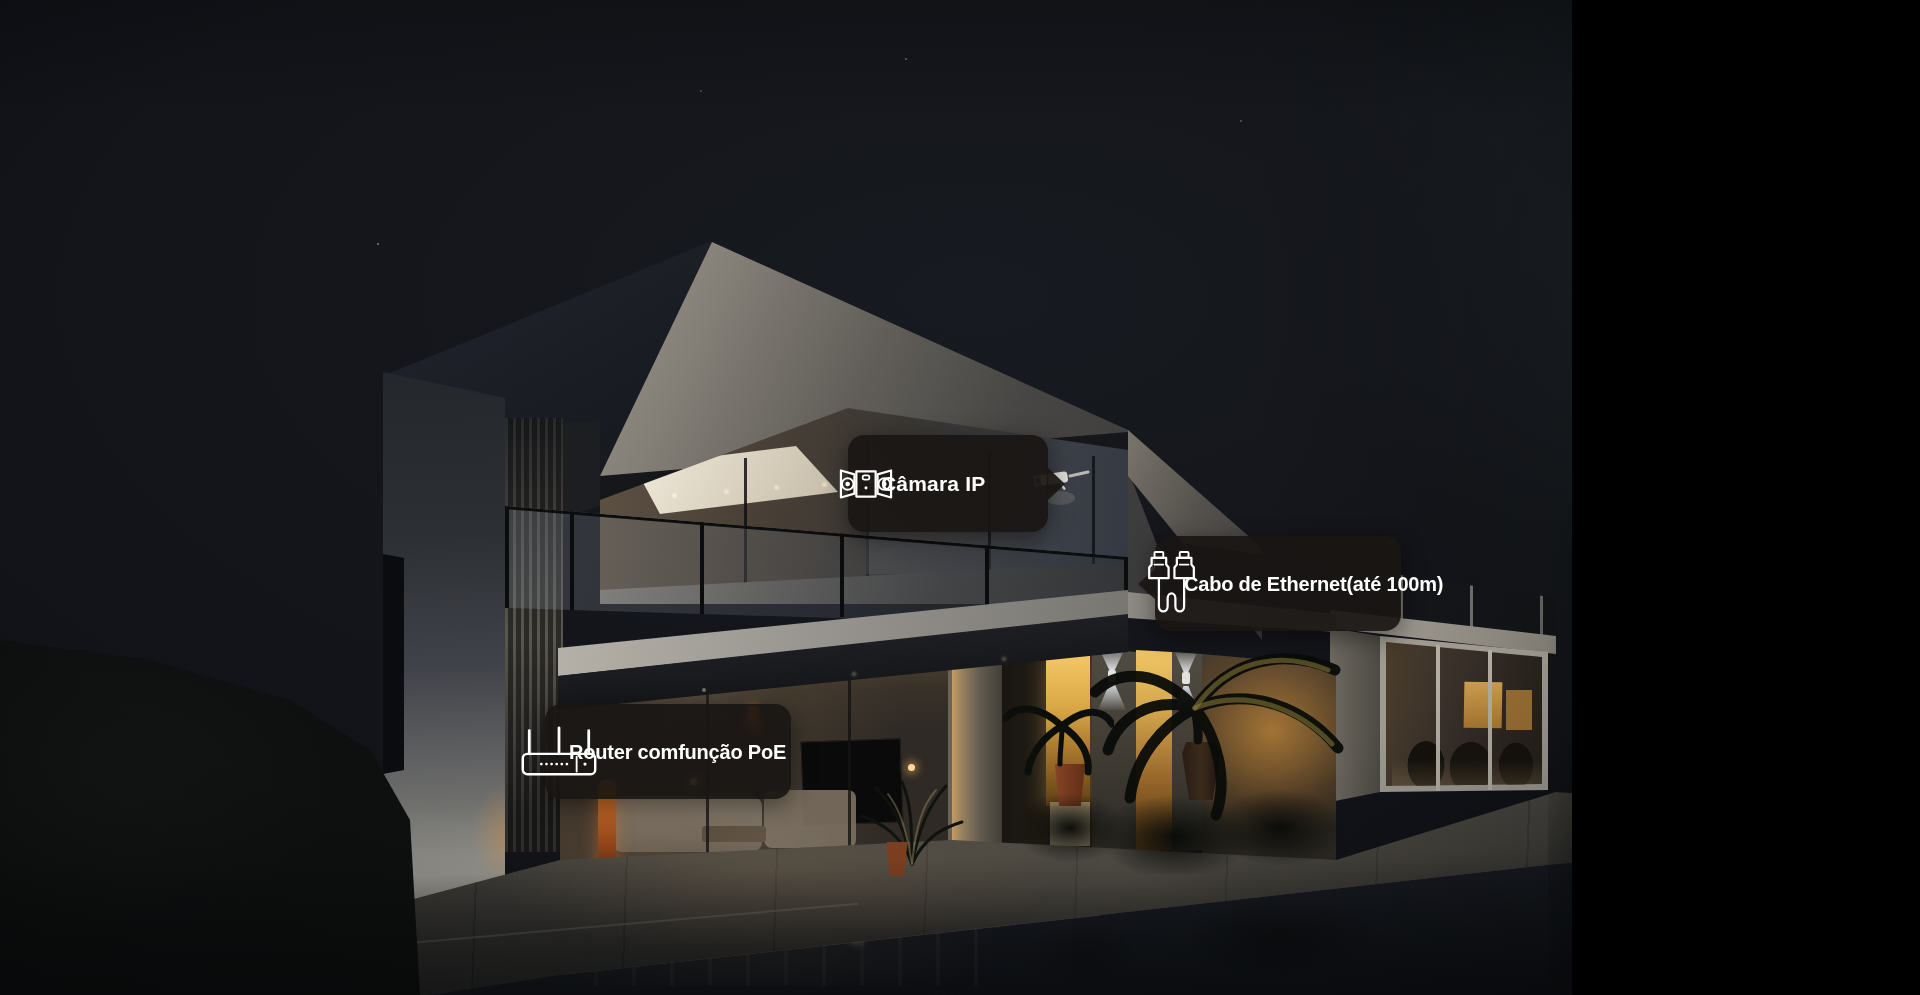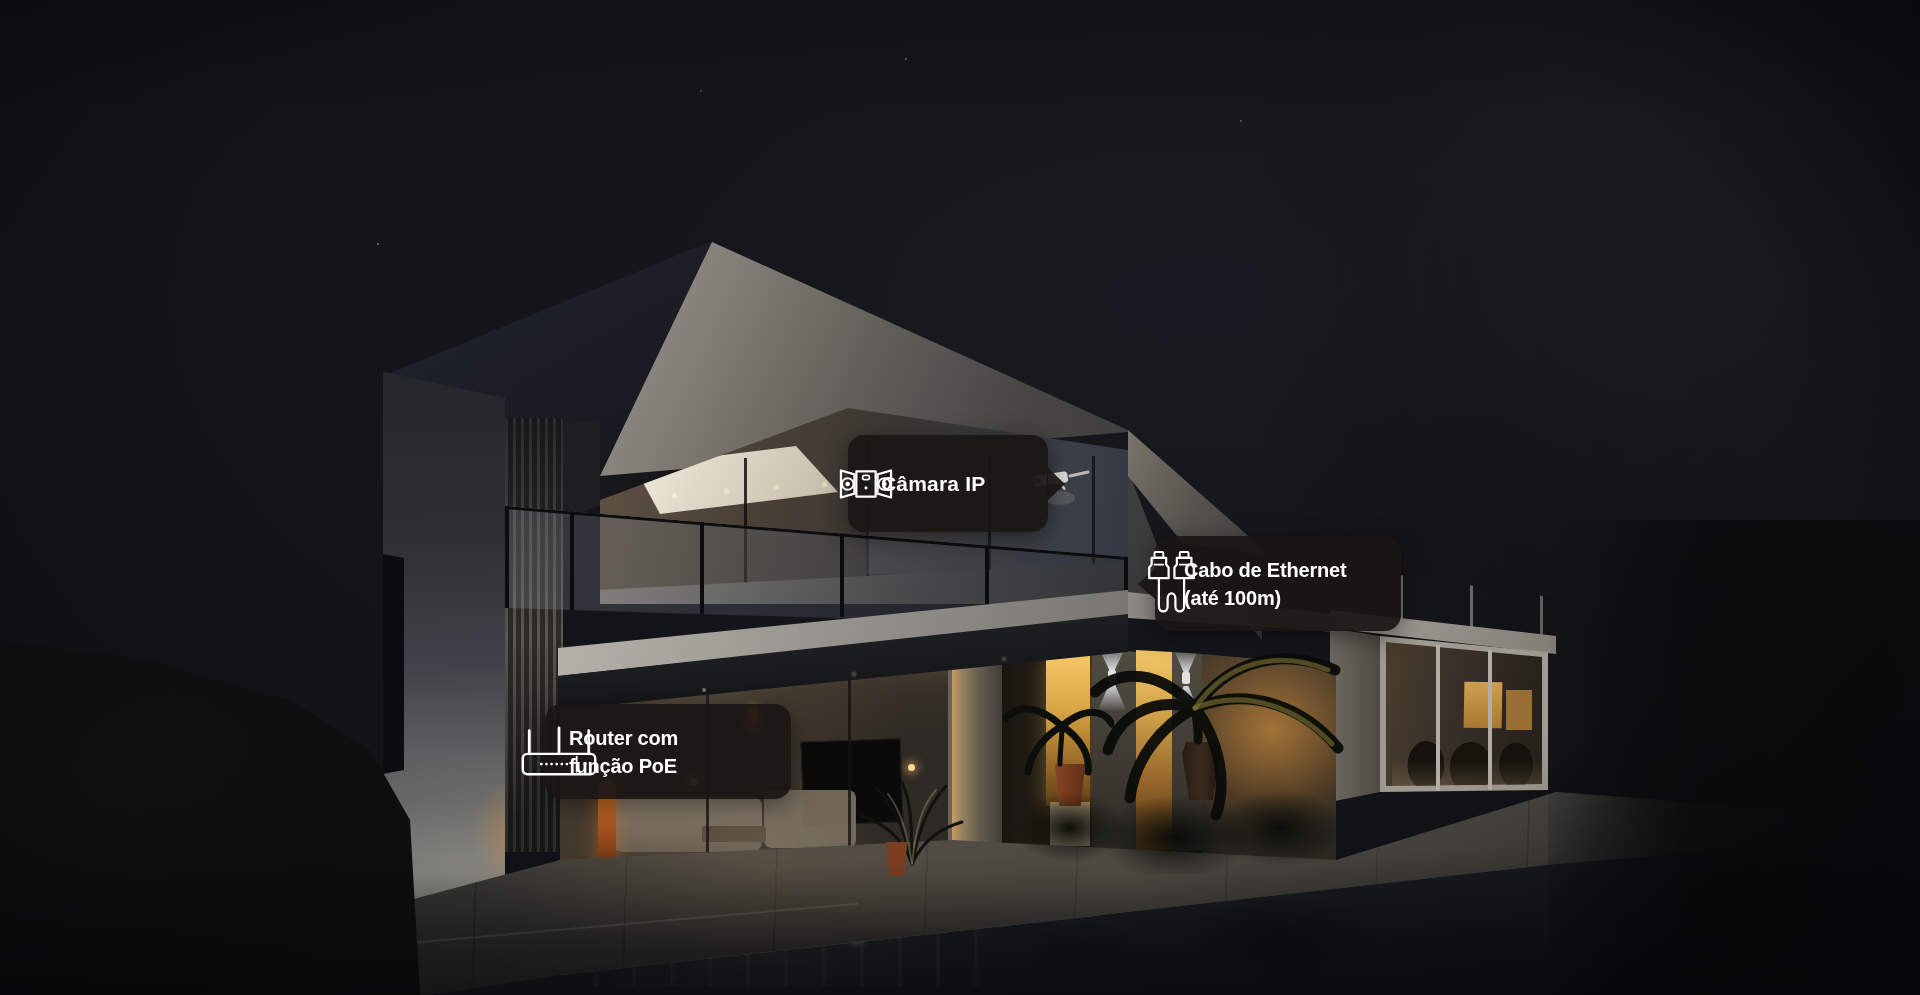--- a/index.html
+++ b/index.html
@@ -1,16 +1,16 @@
 <!DOCTYPE html>
 <html><head>
 <meta charset="utf-8">
 <style>
   html,body{margin:0;padding:0;background:#000;}
-  #stage{position:relative;width:1920px;height:995px;overflow:hidden;background:#0e1014;
+  #stage{position:relative;width:1572px;height:995px;overflow:hidden;background:#0e1014;
          font-family:"Liberation Sans",sans-serif;}
   #stage *{position:absolute;box-sizing:border-box;}
 
   
   .sky{inset:0;background:
     radial-gradient(1400px 700px at 62% 30%, #171a20 0%, #14161b 45%, #101218 100%);}
   .stars{left:377px;top:243px;width:2px;height:2px;border-radius:50%;
     background:rgba(220,225,235,.5);
     box-shadow:528px -185px 0 rgba(215,220,230,.45),
                863px -123px 0 rgba(215,220,230,.35),
@@ -244,21 +244,21 @@
     radial-gradient(300px 260px at 260px 170px, rgba(10,12,12,.95), rgba(10,12,12,.4) 60%, transparent 80%),
     radial-gradient(320px 280px at 200px 380px, rgba(8,10,10,.95), transparent 80%),
     linear-gradient(90deg, transparent, rgba(9,11,12,.8) 40%, #0a0c0d 75%);}
   .vignette{inset:0;pointer-events:none;background:
     radial-gradient(1500px 850px at 50% 40%, transparent 55%, rgba(4,5,7,.5) 100%),
     linear-gradient(180deg, rgba(3,4,5,.2), transparent 12%, transparent 86%, rgba(3,4,5,.35));}
 
   
   .callout{display:flex;align-items:center;background:rgba(25,22,19,.93);border-radius:16px;
     box-shadow:0 6px 24px rgba(0,0,0,.45);color:#fff;}
-  .callout .lines{position:static;display:flex;flex-direction:column;white-space:nowrap;
+  .callout .lines{position:static;display:flex;white-space:nowrap;
     font-weight:700;letter-spacing:-.2px;}
   .callout .one-line{position:static;white-space:nowrap;font-weight:700;letter-spacing:.2px;}
   .callout .icon{position:static;flex:none;display:flex;align-items:center;justify-content:center;}
   .callout svg{position:static;display:block;}
   .co-camera{left:848px;top:435px;width:200px;height:97px;padding-left:18px;}
   .co-camera .one-line{font-size:21px;margin-left:15px;}
   .co-ethernet{left:1155px;top:536px;width:246px;height:95px;padding-left:17px;}
   .co-ethernet .lines{font-size:20px;line-height:28px;margin-left:12px;}
   .co-router{left:545px;top:704px;width:246px;height:95px;padding-left:14px;}
   .co-router .lines{font-size:20px;line-height:28px;margin-left:10px;}

